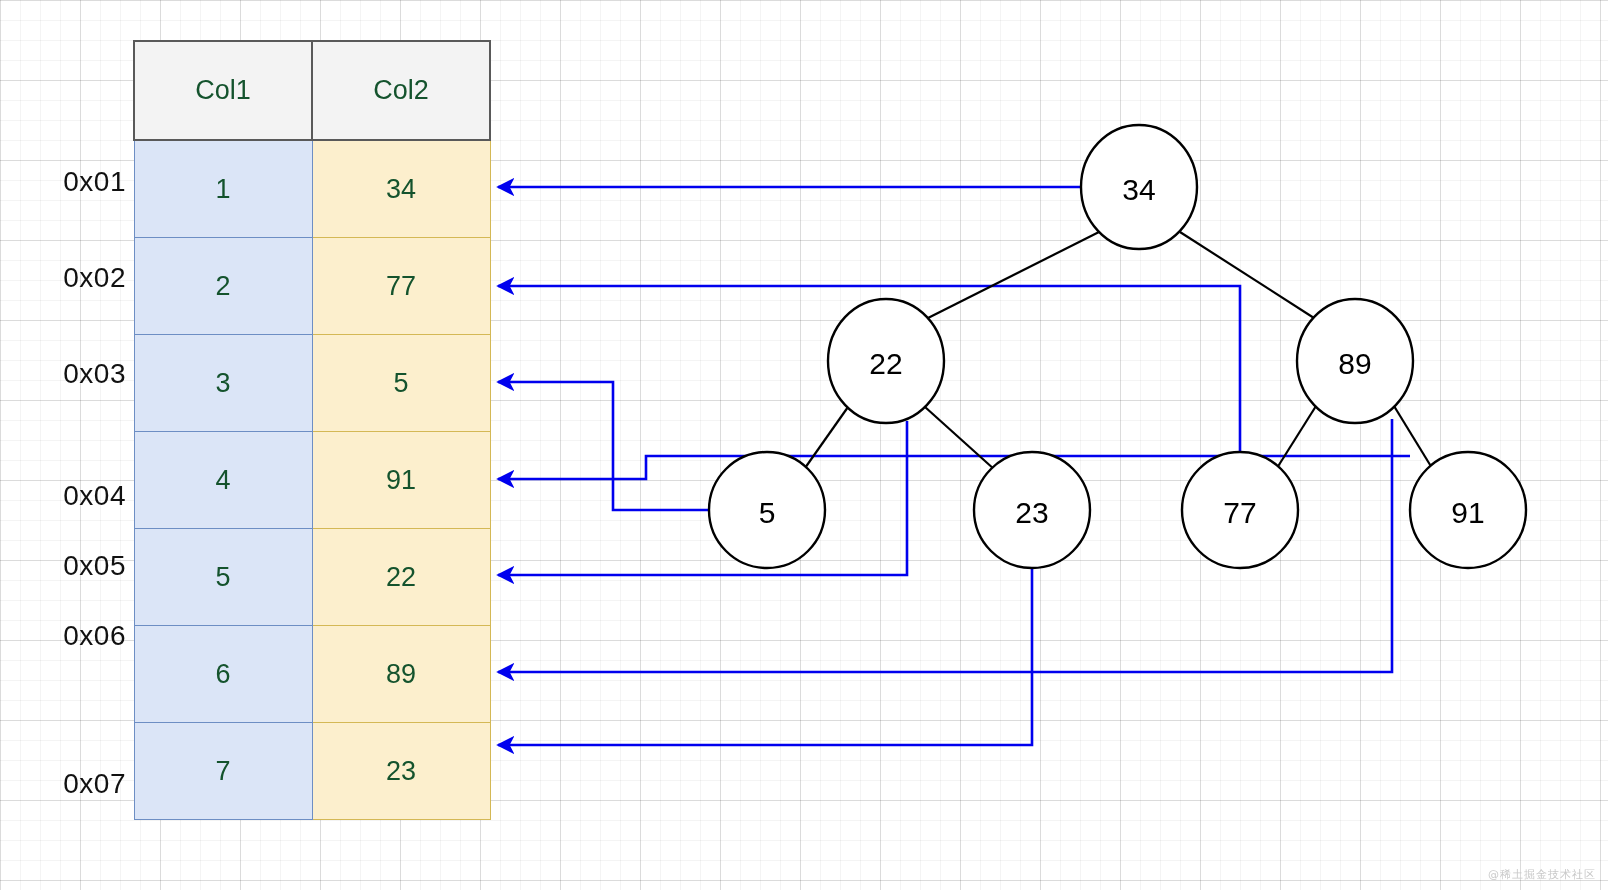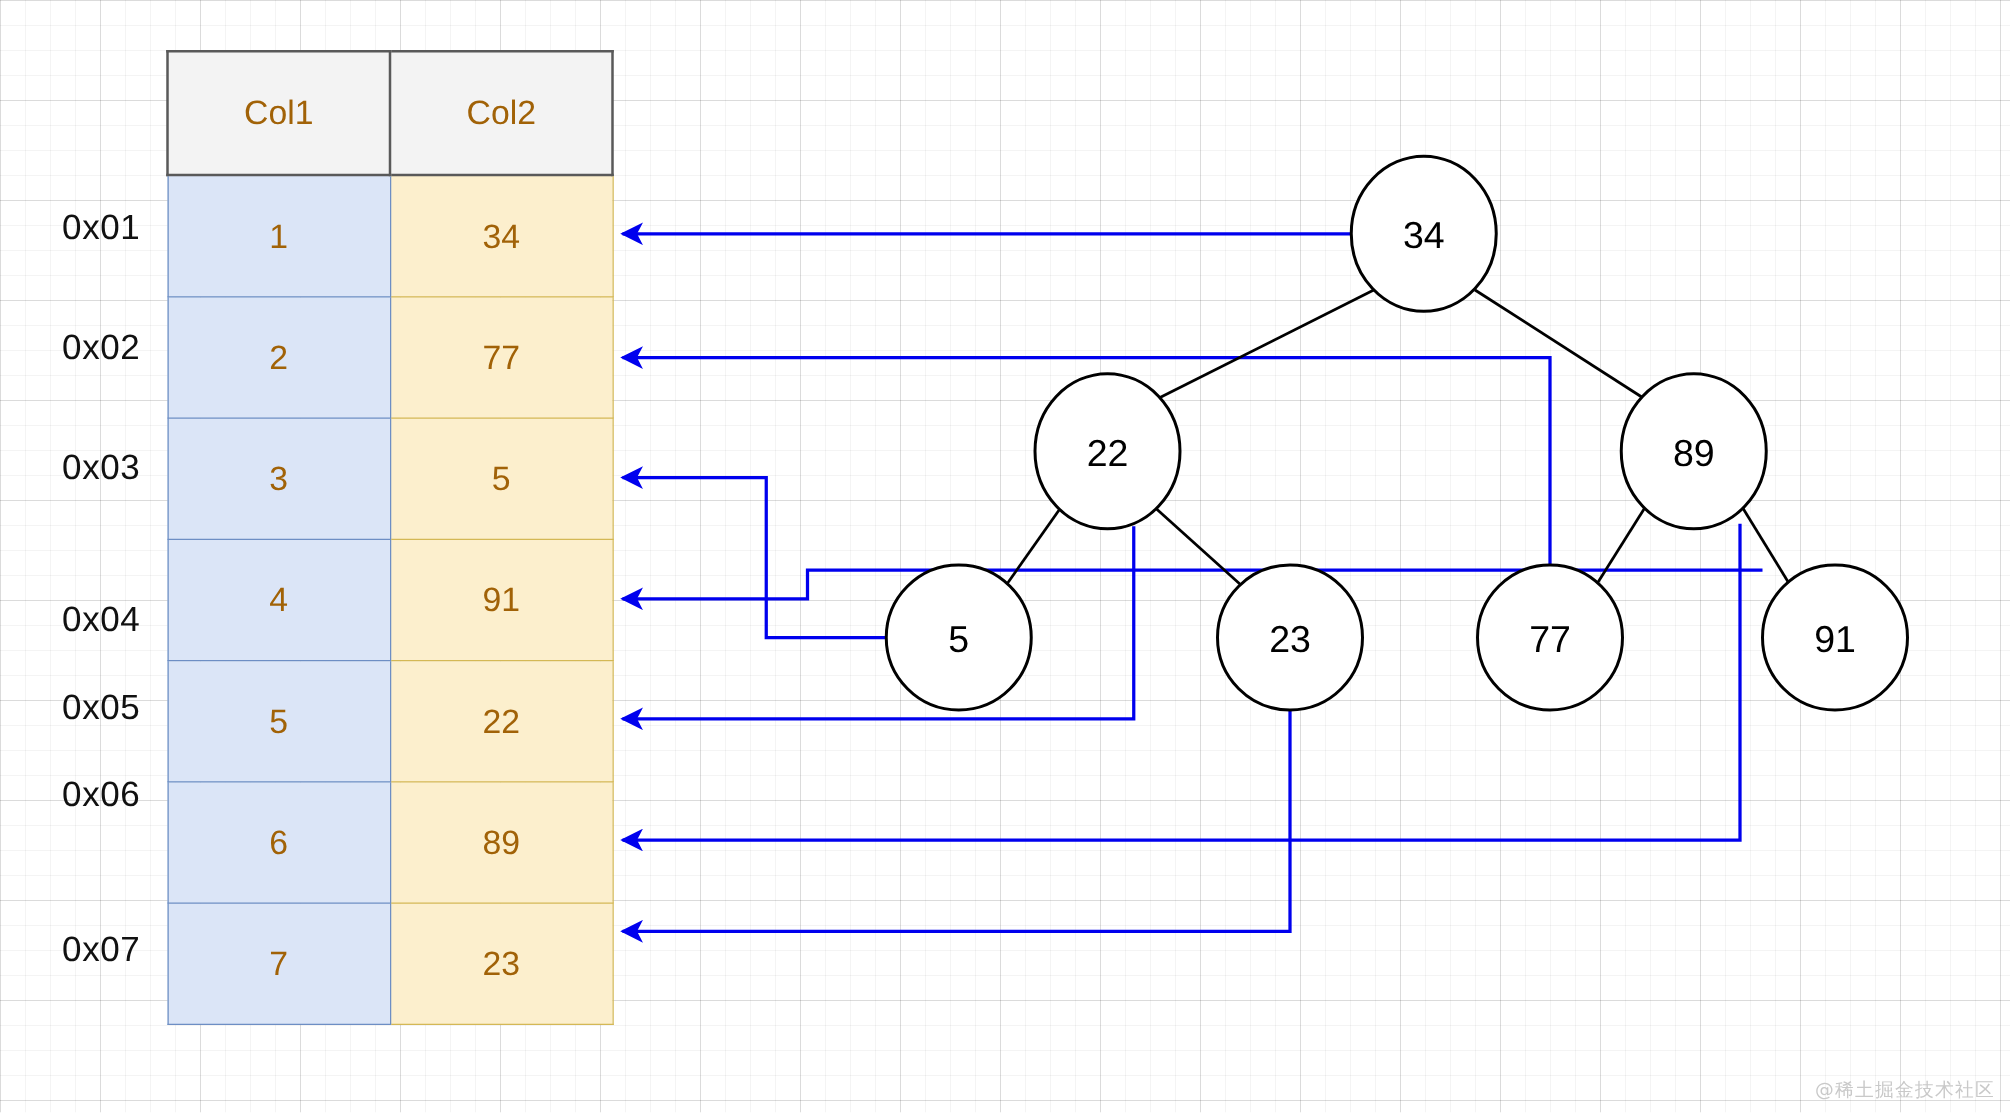--- a/index.html
+++ b/index.html
@@ -30,21 +30,21 @@
     top: 40px;
     width: 352px;
     border-collapse: collapse;
     table-layout: fixed;
   }
   .mem-table th, .mem-table td {
     width: 176px;
     text-align: center;
     vertical-align: middle;
     font-size: 27px;
-    color: #a16207;
+    color: #14532d;
     font-weight: 400;
     padding: 0;
   }
   .mem-table thead th {
     height: 97px;
     background: #f3f3f3;
     border: 2px solid #595959;
     font-weight: 400;
   }
   .mem-table tbody td {
@@ -57,21 +57,21 @@
   .mem-table tbody td.c2 {
     background: #fcefcd;
     border: 1px solid #d4b855;
   }
 
   
   .addr {
     position: absolute;
     left: 36px;
     width: 90px;
-    text-align: center;
+    text-align: right;
     font-size: 28px;
     color: #111111;
     letter-spacing: 0.5px;
   }
 
   
   #overlay {
     position: absolute;
     left: 0;
     top: 0;
@@ -100,38 +100,38 @@
     stroke: #0000ee;
     stroke-width: 2.6;
     fill: none;
   }
 
   
   .watermark {
     position: absolute;
     right: 12px;
     bottom: 8px;
-    font-size: 15px;
+    font-size: 11px;
     color: #c9c9c9;
     font-family: "DejaVu Sans", sans-serif;
     letter-spacing: 1px;
   }
 </style>
 </head>
 <body>
 
 <div id="canvas">
 
   <div class="addr" style="top:166px">0x01</div>
   <div class="addr" style="top:262px">0x02</div>
   <div class="addr" style="top:358px">0x03</div>
   <div class="addr" style="top:480px">0x04</div>
   <div class="addr" style="top:550px">0x05</div>
   <div class="addr" style="top:620px">0x06</div>
-  <div class="addr" style="top:744px">0x07</div>
+  <div class="addr" style="top:768px">0x07</div>
 
   <table class="mem-table">
     <thead>
       <tr>
         <th>Col1</th>
         <th>Col2</th>
       </tr>
     </thead>
     <tbody>
       <tr>

